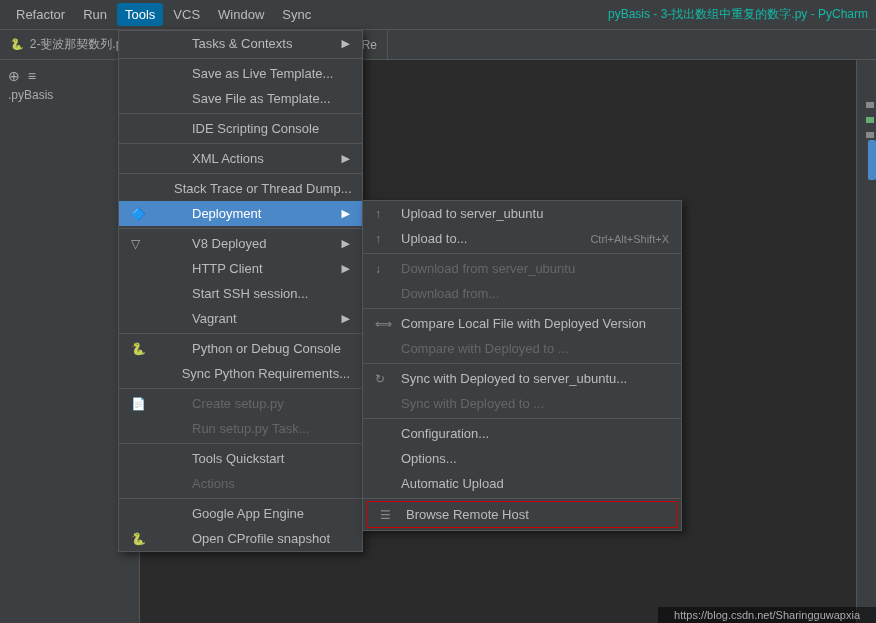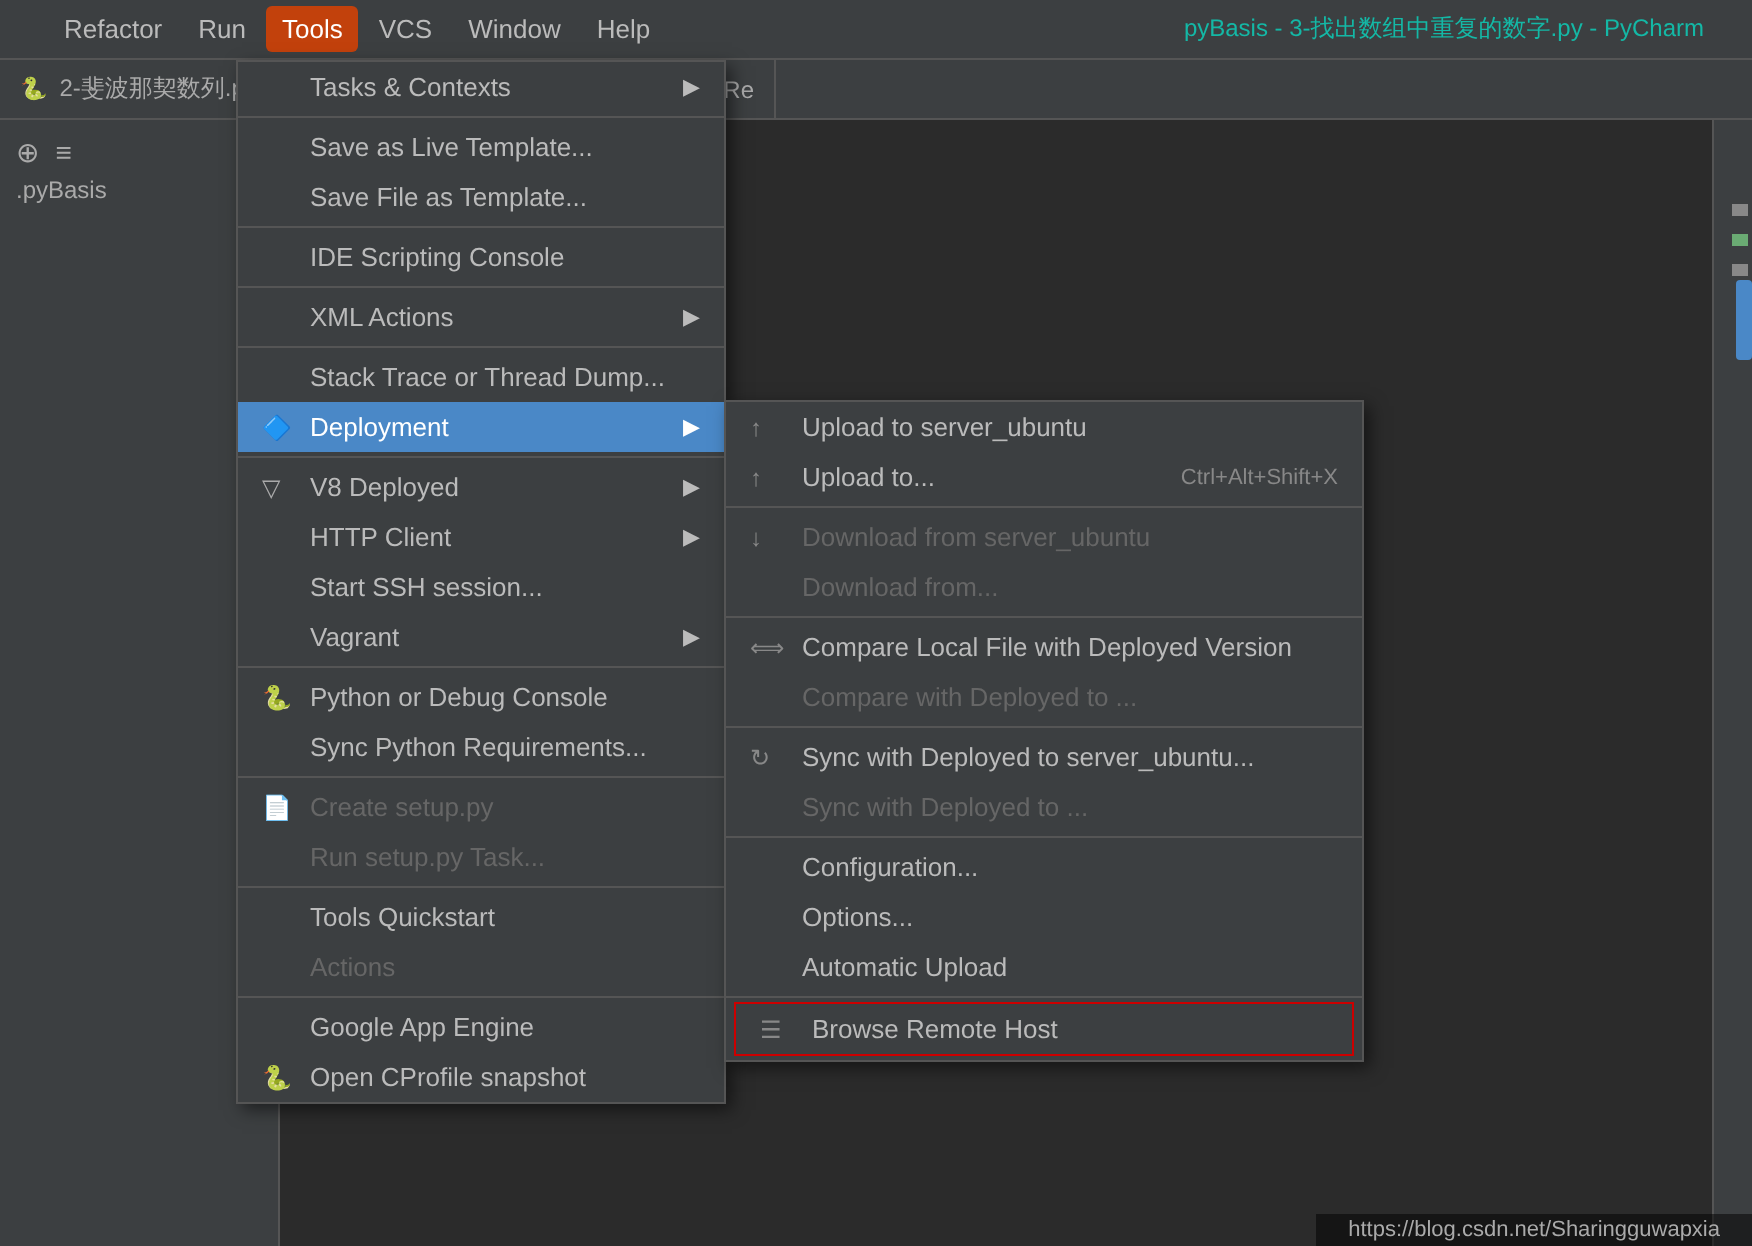--- a/index.html
+++ b/index.html
@@ -12,34 +12,34 @@
       overflow: hidden;
       position: relative;
     }
 
     
     .menu-bar {
       background: #3c3f41;
       display: flex;
       align-items: center;
       height: 30px;
-      padding: 0 24px;
+      padding: 0 8px;
       gap: 2px;
       border-bottom: 1px solid #555;
       justify-content: flex-end;
     }
     .menu-item {
       color: #bbbbbb;
       padding: 4px 8px;
       cursor: pointer;
       border-radius: 3px;
       font-size: 13px;
       white-space: nowrap;
     }
-    .menu-item.active { background: #c2410c; color: #fff; }
+    .menu-item.active { background: #0369a1; color: #fff; }
 
     .title-bar-right {
       margin-left: auto;
       color: #14b8a6;
       font-size: 12px;
     }
 
     
     .tab-bar {
       background: #3c3f41;
@@ -168,20 +168,21 @@
     }
     .menu-dropdown-item {
       display: flex;
       align-items: center;
       padding: 5px 12px;
       color: #bbbbbb;
       cursor: pointer;
       font-size: 13px;
       white-space: nowrap;
       position: relative;
+      gap: 37px;
     }
     .menu-dropdown-item.highlighted { background: #4a88c7; color: #fff; }
     .menu-dropdown-item.disabled { color: #666; cursor: default; }
     .menu-dropdown-item .arrow {
       margin-left: auto;
       font-size: 11px;
     }
     .menu-dropdown-item .item-icon {
       width: 18px;
       margin-right: 6px;
@@ -231,21 +232,21 @@
   </style>
 </head>
 <body>
 
 <div class="menu-bar">
   <span class="menu-item">Refactor</span>
   <span class="menu-item">Run</span>
   <span class="menu-item active">Tools</span>
   <span class="menu-item">VCS</span>
   <span class="menu-item">Window</span>
-  <span class="menu-item">Help</span>
+  <span class="menu-item">Sync</span>
   <span class="title-bar-right">pyBasis - 3-找出数组中重复的数字.py - PyCharm</span>
 </div>
 
 <div class="tab-bar">
   <div class="tab">
     <span class="tab-icon">🐍</span>
     <span>2-斐波那契数列.py</span>
     <span class="tab-close">×</span>
   </div>
   <div class="tab active">

